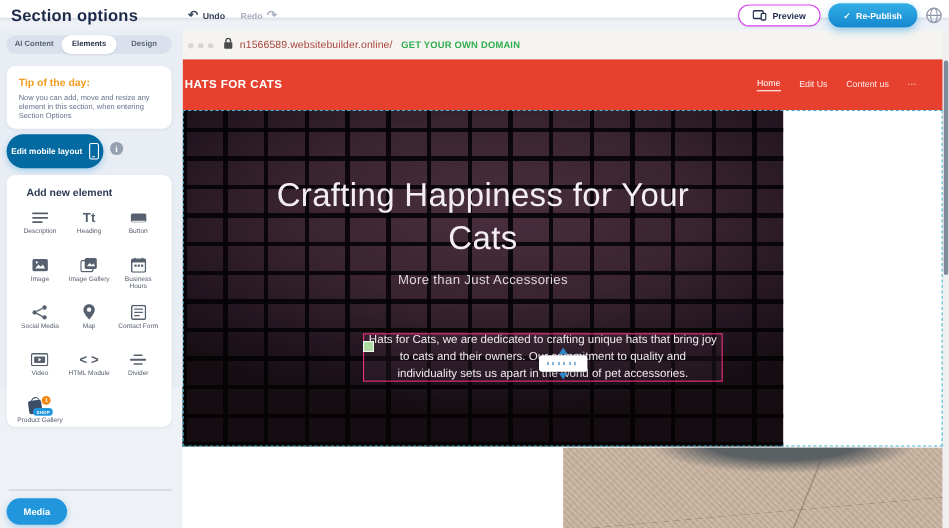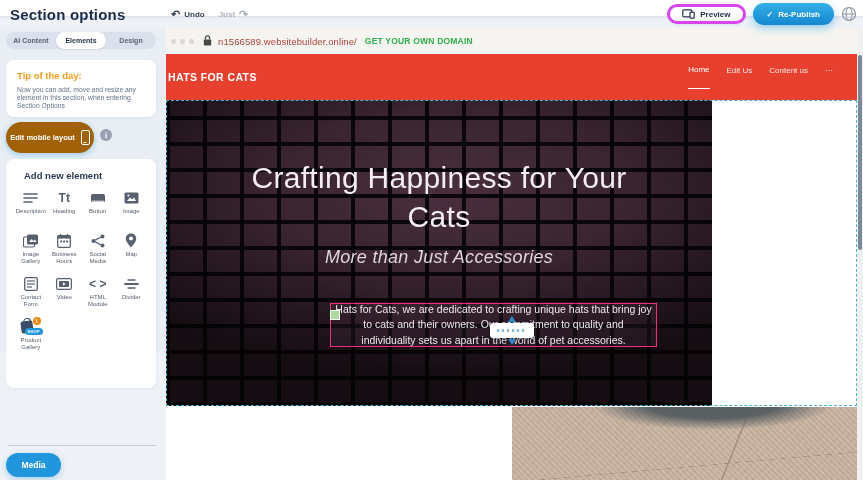--- a/index.html
+++ b/index.html
@@ -9,51 +9,51 @@
 
   
   .topbar { position:absolute; left:0; top:0; width:863px; height:16px; background:#ffffff; z-index:30;
             box-shadow:0 1px 3px rgba(30,40,70,.10); display:flex; align-items:center; }
   .topbar-title { position:absolute; left:10px; top:6px; font-size:15px; font-weight:bold; color:#1d2b4a; letter-spacing:.2px; }
   .undo-redo { position:absolute; left:171px; top:0; height:28px; display:flex; align-items:center; gap:14px; }
   .ur-btn { display:flex; align-items:center; gap:4px; font-size:8px; font-weight:bold; color:#3a445a; cursor:pointer; }
   .ur-btn .arrow { font-size:11px; line-height:1; }
   .ur-btn.disabled { color:#a9b0bf; }
   .top-actions { position:absolute; right:6px; top:0; height:28px; display:flex; align-items:center; gap:7px; }
-  .btn-preview { display:flex; align-items:center; gap:5px; height:20px; padding:0 12px; border:3px solid #d946ef;
+  .btn-preview { display:flex; align-items:center; gap:5px; height:20px; padding:0 12px; border:1px solid #d946ef;
                  border-radius:11px; background:#fff; font-size:8px; font-weight:bold; color:#222f4e; cursor:pointer;
                  box-shadow:0 1px 2px rgba(30,40,70,.08); }
   .btn-republish { display:flex; align-items:center; gap:5px; height:22px; padding:0 14px; border-radius:12px;
                    background:linear-gradient(180deg,#33aee6 0%,#1588cf 100%); color:#fff; font-size:8px; font-weight:bold;
                    cursor:pointer; box-shadow:0 3px 8px rgba(33,150,221,.45); }
   .globe { width:16px; height:16px; border-radius:50%; display:flex; align-items:center; justify-content:center; cursor:pointer; }
   .icon-svg { display:block; }
 
   
   .sidepanel { position:absolute; left:0; top:28px; width:166px; height:324px; background:#e9edf4; z-index:20; }
   .tabbar { position:absolute; left:6px; top:4px; width:150px; height:17px; background:#dbe1ec; border-radius:9px;
             display:flex; align-items:center; }
   .tab { flex:1; height:17px; display:flex; align-items:center; justify-content:center; font-size:7px; font-weight:bold;
          color:#5a6477; border-radius:9px; cursor:pointer; }
   .tab.active { background:#ffffff; color:#27324a; box-shadow:0 1px 2px rgba(30,40,70,.12); }
   .card { position:absolute; left:6px; width:150px; background:#ffffff; border-radius:8px; box-shadow:0 1px 3px rgba(40,50,80,.06); }
   .tip-card { top:32px; height:57px; padding:10px 11px; }
   .tip-title { font-size:9.5px; font-weight:bold; color:#f29b1d; margin-bottom:5px; }
   .tip-body { font-size:6.8px; line-height:1.15; color:#66718c; }
-  .btn-mobile { position:absolute; left:6px; top:94px; width:88px; height:31px; border-radius:16px; background:#a16207;
+  .btn-mobile { position:absolute; left:6px; top:94px; width:88px; height:31px; border-radius:16px; background:#0369a1;
                 color:#fff; display:flex; align-items:center; justify-content:center; gap:6px; font-size:7.5px;
                 font-weight:bold; cursor:pointer; box-shadow:0 2px 6px rgba(45,158,226,.4); }
   .phone-icon { width:9px; height:15px; border:1.2px solid #fff; border-radius:2px; position:relative; }
   .phone-icon:after { content:""; position:absolute; left:50%; bottom:1px; transform:translateX(-50%); width:3px; height:1.5px; background:#fff; border-radius:1px; }
   .info-dot { position:absolute; left:100px; top:101px; width:12px; height:12px; border-radius:50%; background:#98a1b1;
               color:#fff; font-size:8px; font-weight:bold; display:flex; align-items:center; justify-content:center;
               font-family:"Liberation Serif", serif; cursor:pointer; }
   .add-card { top:131px; height:229px; padding:11px 8px 8px 8px; }
   .add-title { font-size:9.5px; font-weight:bold; color:#2c3853; margin:0 0 8px 10px; }
-  .el-grid { display:grid; grid-template-columns:repeat(4,1fr); row-gap:9px; }
+  .el-grid { display:grid; grid-template-columns:repeat(3,1fr); row-gap:9px; }
   .el-cell { display:flex; flex-direction:column; align-items:center; cursor:pointer; min-height:34px; }
   .el-ico { height:17px; display:flex; align-items:center; justify-content:center; margin-bottom:2px; color:#57606f; }
   .el-label { font-size:6px; color:#57606f; text-align:center; line-height:1.15; max-width:42px; }
   .txt-ico { font-size:12px; font-weight:bold; color:#57606f; line-height:1; }
   .shop-wrap { position:relative; width:20px; height:17px; }
   .shop-bag { position:absolute; left:0; top:3px; width:12px; height:12px; background:#3c4d68; border-radius:2px; transform:rotate(-8deg); }
   .shop-bag:before { content:""; position:absolute; left:2.5px; top:-3px; width:6px; height:5px; border:1.2px solid #3c4d68; border-bottom:none; border-radius:4px 4px 0 0; }
   .shop-badge { position:absolute; right:0; top:-1px; width:8px; height:8px; border-radius:50%; background:#f0860f; color:#fff;
                 font-size:5px; font-weight:bold; display:flex; align-items:center; justify-content:center; }
   .shop-pill { position:absolute; right:-2px; bottom:0; background:#2196dd; color:#fff; font-size:4px; font-weight:bold;
@@ -70,35 +70,35 @@
   .dots { display:flex; gap:4px; margin-left:5px; }
   .dot { width:5px; height:5px; border-radius:50%; background:#d9d7d3; }
   .lock { margin-left:9px; }
   .url { margin-left:6px; font-size:9.5px; color:#a8453c; letter-spacing:.1px; cursor:pointer; }
   .domain-cta { margin-left:8px; font-size:8.5px; font-weight:bold; color:#2fae4e; letter-spacing:.2px; cursor:pointer; }
 
   
   .site-header { position:absolute; left:0; top:26px; width:691px; height:46px; background:#e8402f; display:flex; align-items:center; }
   .logo { margin-left:2px; color:#ffffff; font-size:10.5px; font-weight:bold; letter-spacing:.4px; text-transform:uppercase; }
   .nav { position:absolute; right:24px; top:0; height:46px; display:flex; align-items:center; gap:17px; }
-  .nav-item { color:#fbe9e6; font-size:8px; cursor:pointer; padding-bottom:14px; }
+  .nav-item { color:#fbe9e6; font-size:8px; cursor:pointer; padding-bottom:2px; }
   .nav-item.active { border-bottom:1px solid #ffffff; color:#ffffff; }
 
   
   .hero { position:absolute; left:0; top:72px; width:546px; height:306px; overflow:hidden;
     background:
       repeating-linear-gradient(90deg, rgba(4,2,4,.88) 0 4px, rgba(0,0,0,0) 4px 37px),
       repeating-linear-gradient(0deg, rgba(4,2,4,.88) 0 4px, rgba(0,0,0,0) 4px 26px),
       radial-gradient(ellipse 75% 60% at 52% 30%, #4a2f3e 0%, #39242f 45%, #241620 75%, #150d12 100%);
   }
   .hero-border { position:absolute; left:0; top:72px; width:691px; height:306px; border:1.5px dashed #49b6ce; pointer-events:none; z-index:5; }
   .hero-heading { position:absolute; left:50%; top:58px; transform:translateX(-50%); width:400px; text-align:center;
                   color:#f4eef4; font-size:30px; font-weight:500; line-height:1.3; letter-spacing:.3px; cursor:pointer; }
-  .hero-sub { position:absolute; left:50%; top:147px; transform:translateX(-50%); color:#ded5de; font-size:18px;
-              letter-spacing:.3px; white-space:nowrap; cursor:pointer;font-style:italic; }
+  .hero-sub { position:absolute; left:50%; top:147px; transform:translateX(-50%); color:#ded5de; font-size:12px;
+              letter-spacing:.3px; white-space:nowrap; cursor:pointer; }
   .hero-parabox { position:absolute; left:164px; top:203px; width:327px; height:44px; border:1.5px solid #ee2d7e;
                   background:rgba(190,130,170,.07); display:flex; align-items:center; justify-content:center; cursor:pointer; }
   .hero-para { color:#efe8ef; font-size:10.5px; line-height:1.45; text-align:center; padding:0 4px; }
   .para-handle { position:absolute; left:-1px; top:6px; width:10px; height:10px; background:#aedaa1; border:1.5px solid #f2f7ef; }
 
   
   .resize-handle { position:absolute; left:50%; top:295px; transform:translateX(-50%); width:44px; height:15px; background:#ffffff;
                    border-radius:3px; box-shadow:0 1px 4px rgba(0,0,0,.35); z-index:6; cursor:ns-resize; }
   .grip { position:absolute; left:7px; right:7px; top:6px; height:3px;
           background:repeating-linear-gradient(90deg,#86b7d9 0 2px, transparent 2px 5px); }
@@ -128,21 +128,21 @@
 
   <div class="topbar">
     <div class="topbar-title">Section options</div>
 
     <div class="undo-redo">
       <div class="ur-btn">
         <span class="arrow">↶</span>
         <span>Undo</span>
       </div>
       <div class="ur-btn disabled">
-        <span>Just</span>
+        <span>Redo</span>
         <span class="arrow">↷</span>
       </div>
     </div>
 
     <div class="top-actions">
       <div class="btn-preview">
         <svg class="icon-svg" width="13" height="10" viewBox="0 0 13 10">
           <rect x="0.8" y="0.8" width="9" height="7" rx="1" fill="none" stroke="#24314e" stroke-width="1.2"></rect>
           <rect x="8" y="3.2" width="4.2" height="6" rx="1" fill="#fff" stroke="#24314e" stroke-width="1.2"></rect>
         </svg>

